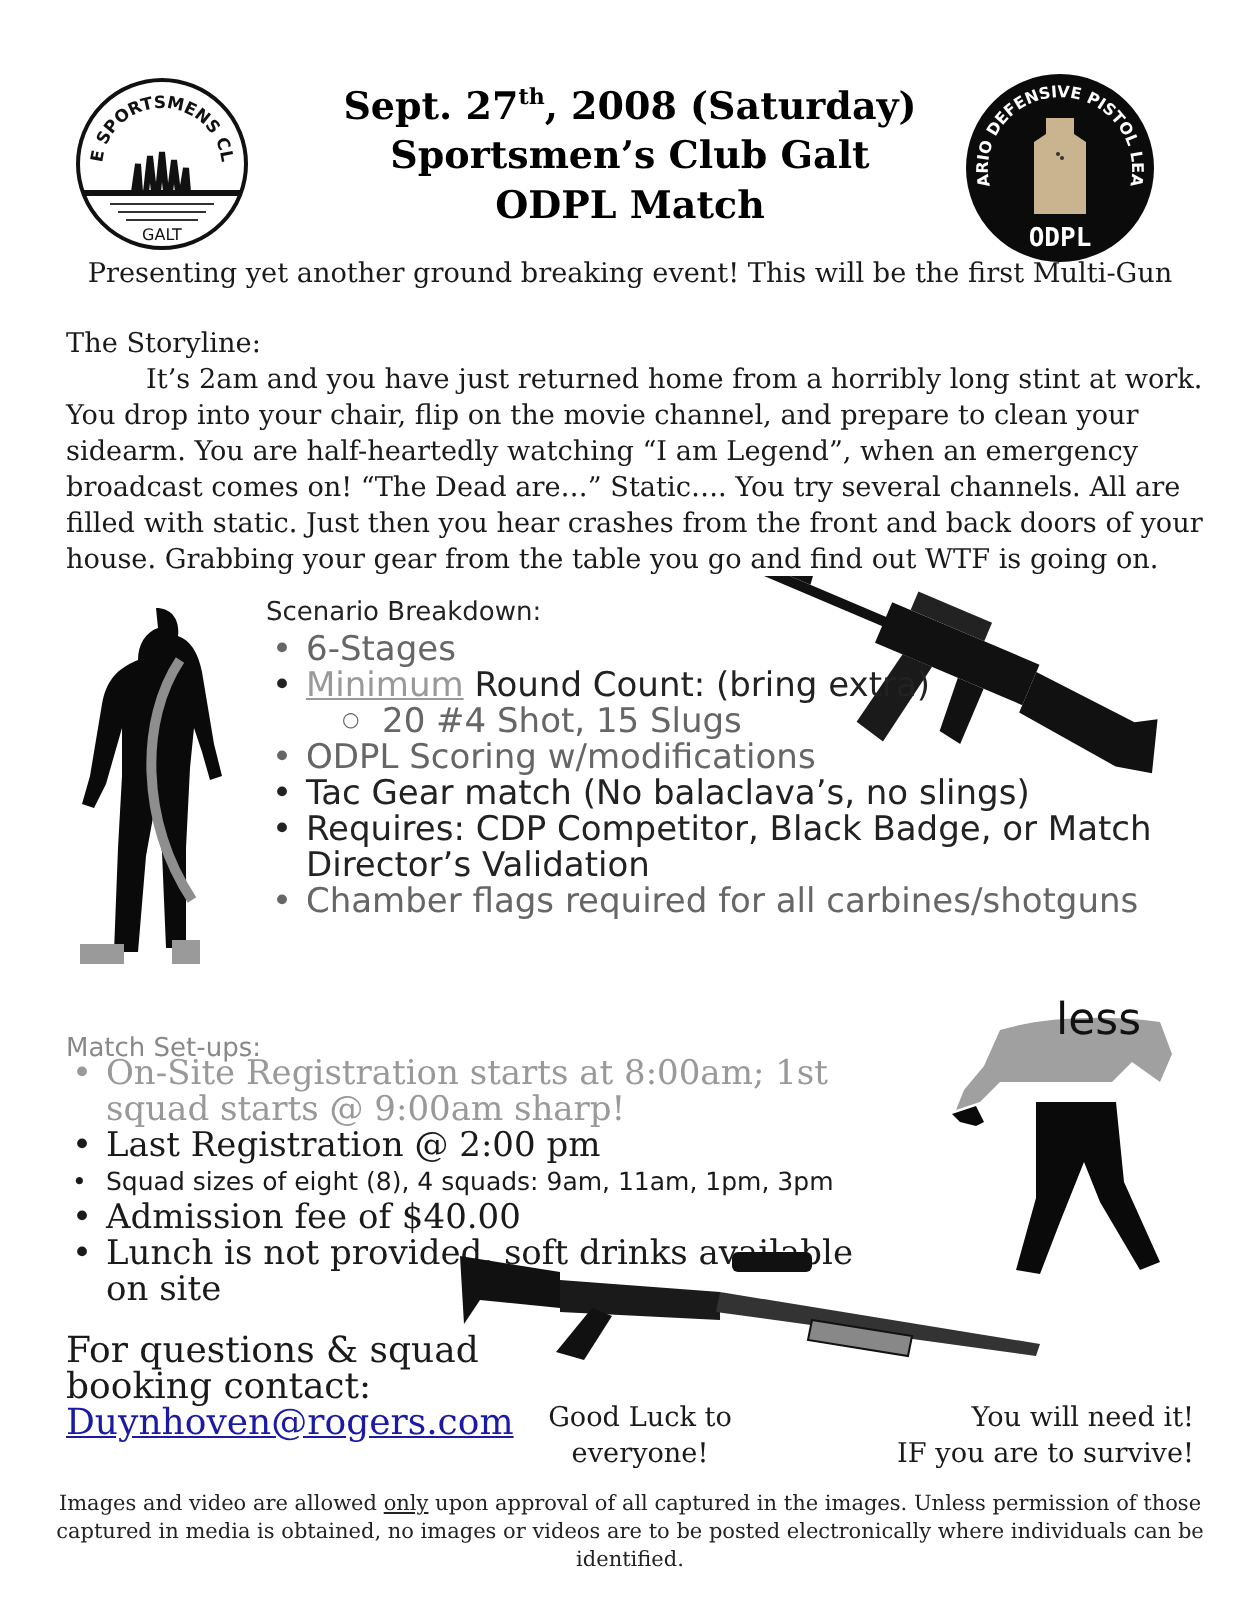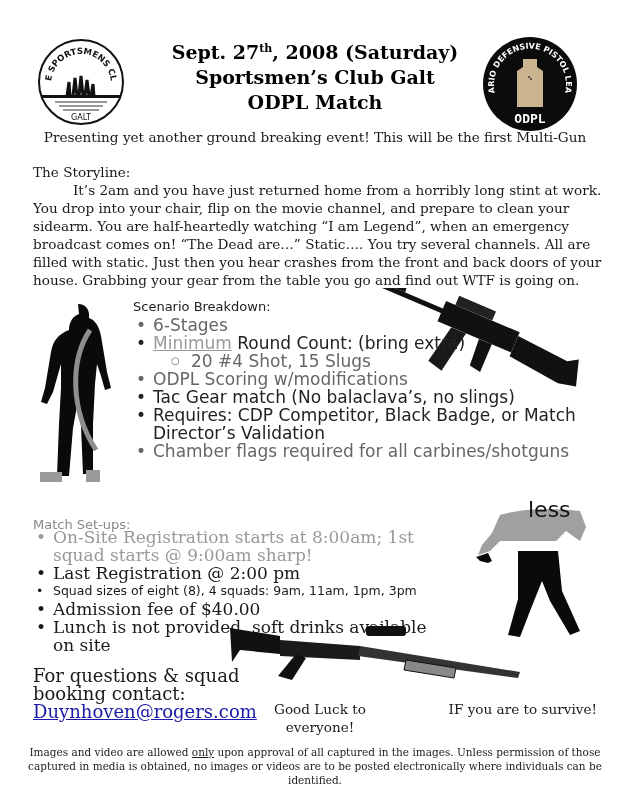--- a/index.html
+++ b/index.html
@@ -156,18 +156,19 @@
   <div>booking contact:</div>
   <a href="#">Duynhoven@rogers.com</a>
 </div>
 
 <div class="abs luck">
   <div>Good Luck to</div>
   <div>everyone!</div>
 </div>
 
 <div class="abs need">
+  <div>You will need it!</div>
   <div>IF you are to survive!</div>
 </div>
 
 <div class="abs footer">
   <span>Images and video are allowed </span><span class="u">only</span><span> upon approval of all captured in the images. Unless permission of those captured in media is obtained, no images or videos are to be posted electronically where individuals can be identified.</span>
 </div>
 
 </body></html>

